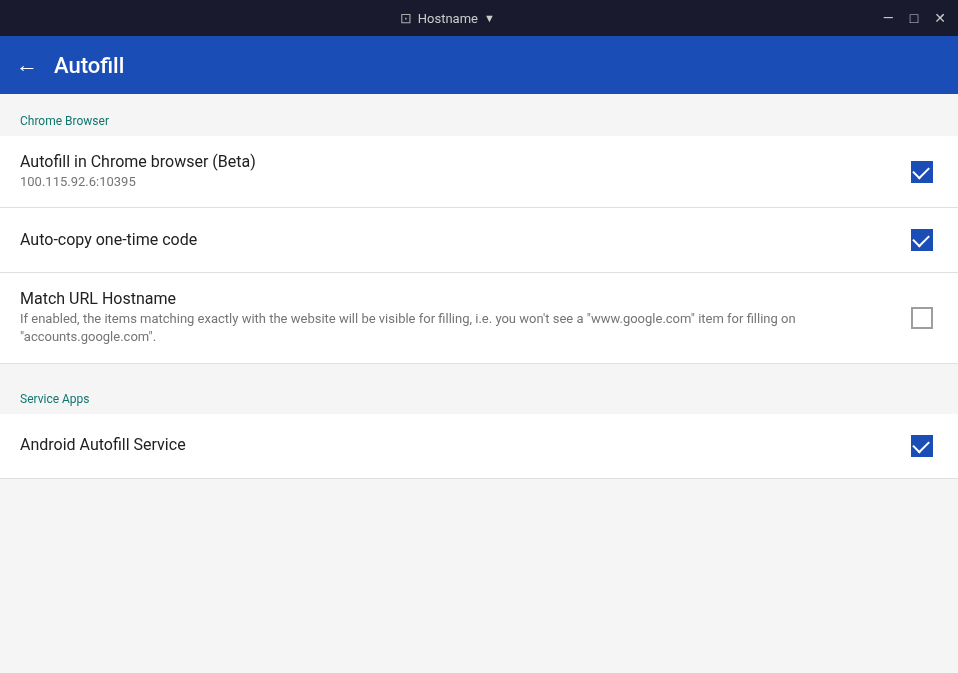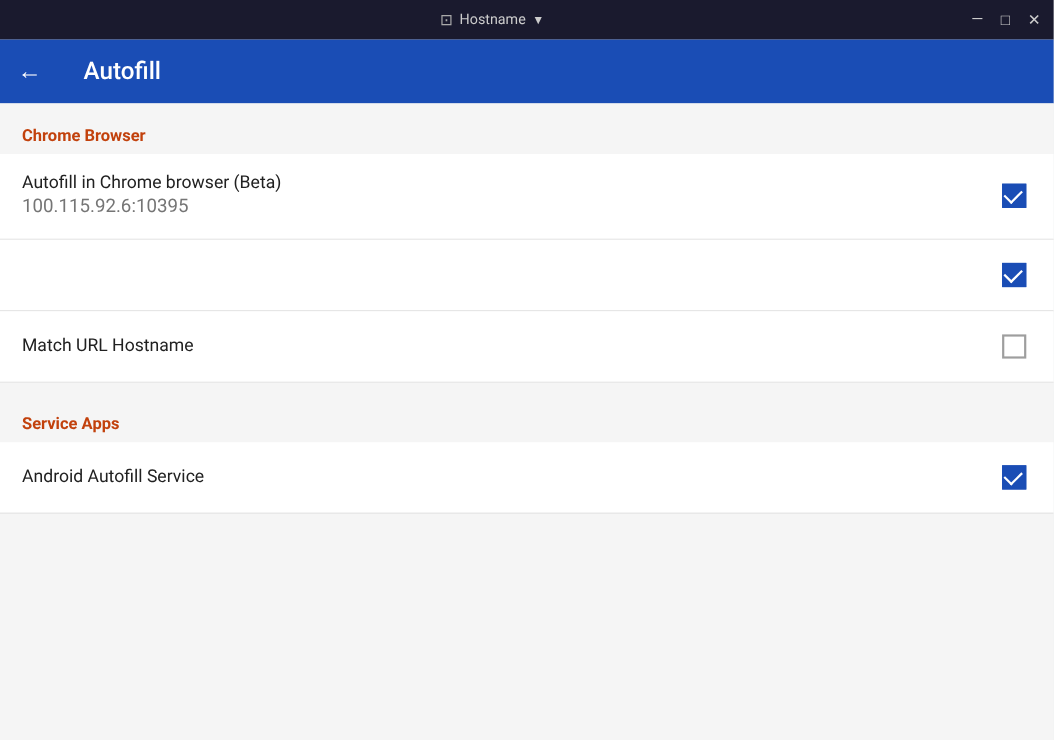--- a/index.html
+++ b/index.html
@@ -56,37 +56,36 @@
     .back-arrow {
       color: white;
       font-size: 22px;
       cursor: pointer;
     }
 
     .header-title {
       color: white;
       font-size: 22px;
       font-weight: 500;
-      margin-left: 22px;
     }
 
     
     .content {
       background: #f5f5f5;
       height: calc(673px - 36px - 58px);
       overflow-y: auto;
       padding: 0;
     }
 
     
     .section-header {
       padding: 20px 20px 8px 20px;
-      font-size: 15px;
-      font-weight: 700;
-      color: #c2410c;
+      font-size: 12px;
+      font-weight: 400;
+      color: #0f766e;
     }
 
     
     .setting-item {
       background: white;
       padding: 16px 20px;
       display: flex;
       align-items: center;
       justify-content: flex-start;
       border-bottom: 1px solid #e0e0e0;
@@ -103,21 +102,21 @@
     }
 
     .setting-title {
       font-size: 16px;
       color: #212121;
       font-weight: 400;
       margin-bottom: 2px;
     }
 
     .setting-subtitle {
-      font-size: 17px;
+      font-size: 13px;
       color: #757575;
       line-height: 1.4;
     }
 
     
     .checkbox-container {
       width: 32px;
       height: 32px;
       display: flex;
       align-items: center;
@@ -184,28 +183,30 @@
       <div class="setting-text">
         <div class="setting-title">Autofill in Chrome browser (Beta)</div>
         <div class="setting-subtitle">100.115.92.6:10395</div>
       </div>
       <div class="checkbox-container">
         <div class="checkbox checked"></div>
       </div>
     </div>
     <div class="setting-item">
       <div class="setting-text">
+        <div class="setting-title">Auto-copy one-time code</div>
       </div>
       <div class="checkbox-container">
         <div class="checkbox checked"></div>
       </div>
     </div>
     <div class="setting-item">
       <div class="setting-text">
         <div class="setting-title">Match URL Hostname</div>
+        <div class="setting-subtitle">If enabled, the items matching exactly with the website will be visible for filling, i.e. you won't see a "www.google.com" item for filling on "accounts.google.com".</div>
       </div>
       <div class="checkbox-container">
         <div class="checkbox"></div>
       </div>
     </div>
     <div class="section-divider"></div>
     <div class="section-header">Service Apps</div>
     <div class="setting-item">
       <div class="setting-text">
         <div class="setting-title">Android Autofill Service</div>

